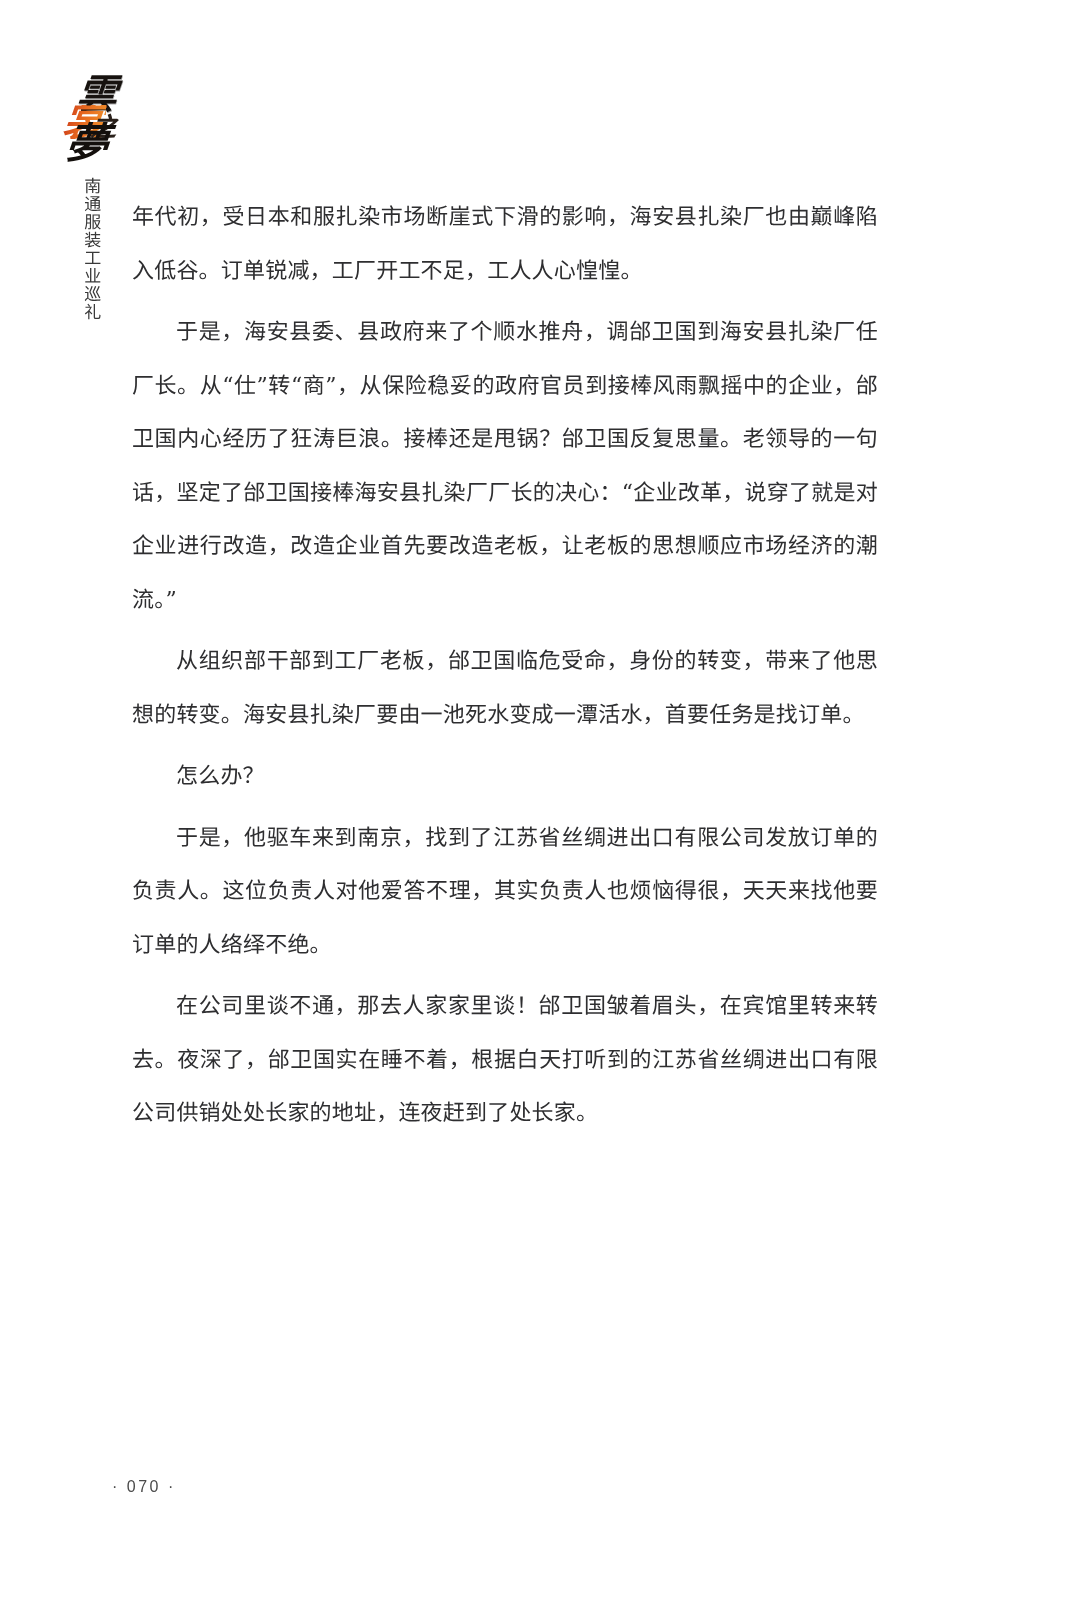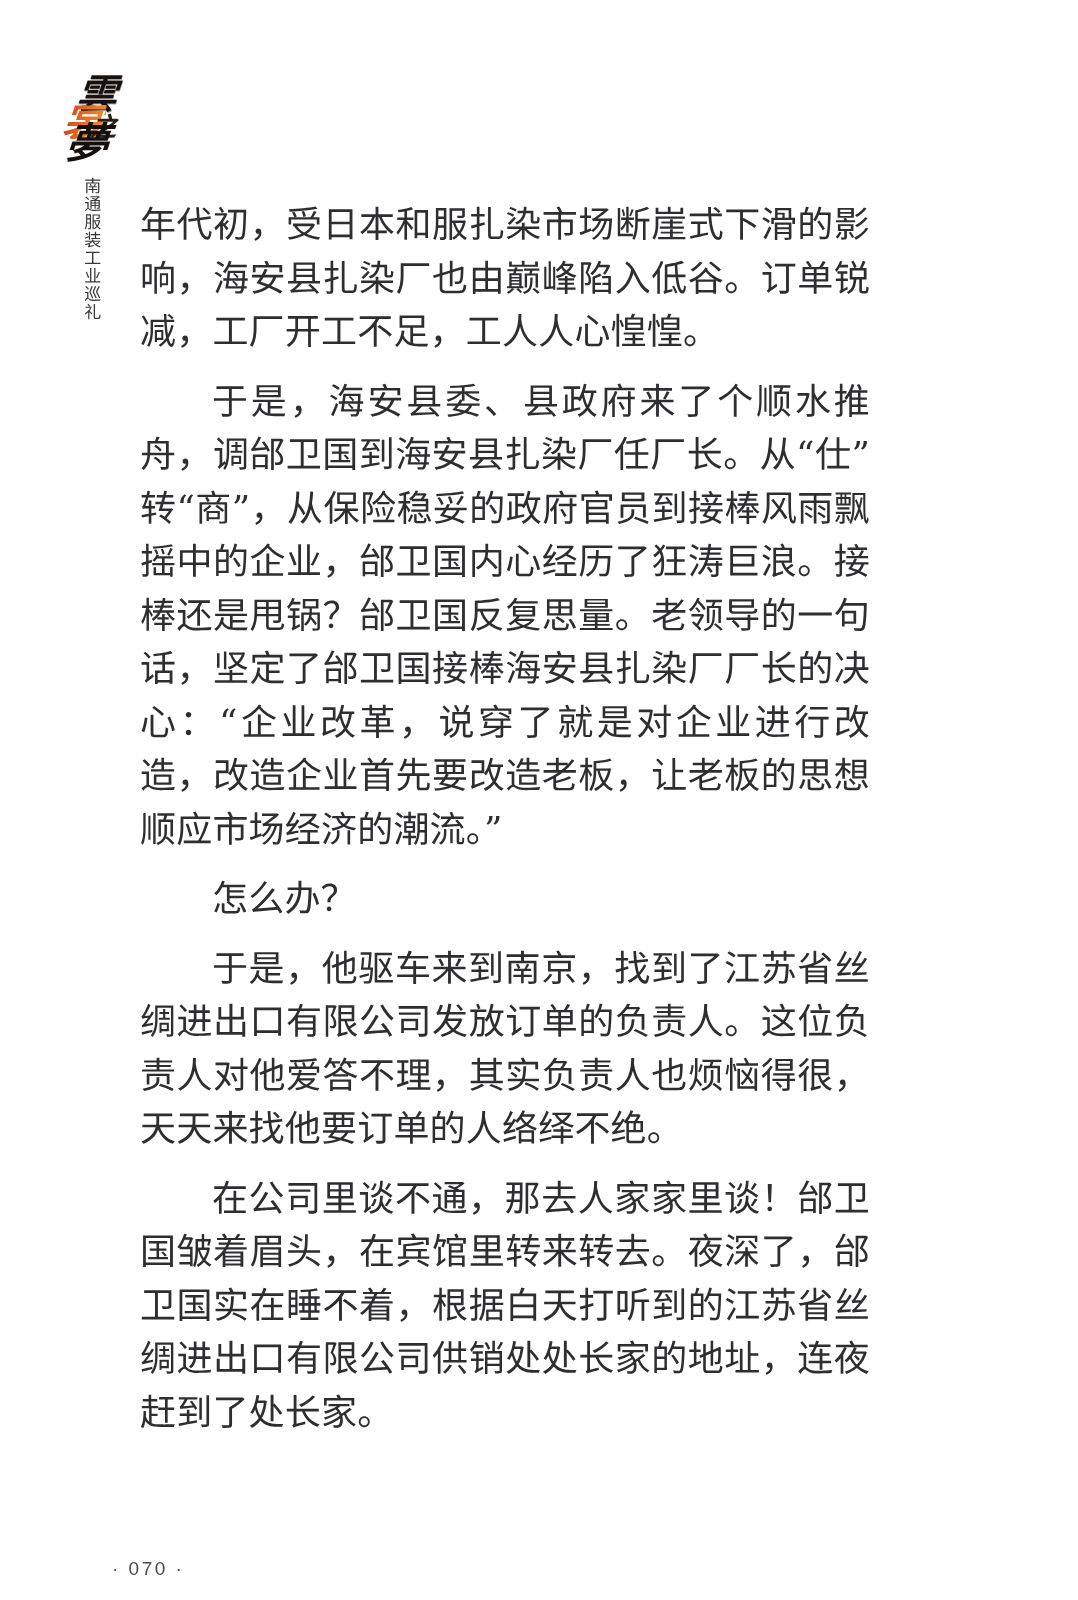--- a/index.html
+++ b/index.html
@@ -93,39 +93,39 @@
 
   
   .body-col {
     position: absolute;
     left: 124px;
     top: 182px;
     width: 762px;
   }
 
   .para {
-    margin: 16px;
-    font-size: 36px;
+    margin: 8px;
+    font-size: 22px;
     line-height: 53.5px;
     text-align: justify;
     text-justify: inter-ideograph;
     text-indent: 2em;
     color: #2e2e30;
     letter-spacing: 0.2px;
     font-family: "DejaVu Serif", "Liberation Serif", serif;
   }
   .para.no-indent { text-indent: 0; }
 
   
   .folio {
     position: absolute;
     left: 112px;
-    top: 1558px;
+    top: 1478px;
     font-family: "Liberation Sans", "DejaVu Sans", sans-serif;
-    font-size: 19px;
+    font-size: 16px;
     letter-spacing: 2.5px;
     color: #4a4a4a;
   }
 </style>
 </head>
 <body>
 
 <div class="page">
 
   <div class="sidemark">
@@ -134,20 +134,21 @@
       <span class="calli-2">裳</span>
       <span class="calli-3">之</span>
       <span class="calli-4">夢</span>
     </div>
     <div class="brand-sub">南通服装工业巡礼</div>
   </div>
 
   <div class="body-col">
     <p class="para no-indent">年代初，受日本和服扎染市场断崖式下滑的影响，海安县扎染厂也由巅峰陷入低谷。订单锐减，工厂开工不足，工人人心惶惶。</p>
     <p class="para">于是，海安县委、县政府来了个顺水推舟，调邰卫国到海安县扎染厂任厂长。从“仕”转“商”，从保险稳妥的政府官员到接棒风雨飘摇中的企业，邰卫国内心经历了狂涛巨浪。接棒还是甩锅？邰卫国反复思量。老领导的一句话，坚定了邰卫国接棒海安县扎染厂厂长的决心：“企业改革，说穿了就是对企业进行改造，改造企业首先要改造老板，让老板的思想顺应市场经济的潮流。”</p>
+    <p class="para">从组织部干部到工厂老板，邰卫国临危受命，身份的转变，带来了他思想的转变。海安县扎染厂要由一池死水变成一潭活水，首要任务是找订单。</p>
     <p class="para">怎么办？</p>
     <p class="para">于是，他驱车来到南京，找到了江苏省丝绸进出口有限公司发放订单的负责人。这位负责人对他爱答不理，其实负责人也烦恼得很，天天来找他要订单的人络绎不绝。</p>
     <p class="para">在公司里谈不通，那去人家家里谈！邰卫国皱着眉头，在宾馆里转来转去。夜深了，邰卫国实在睡不着，根据白天打听到的江苏省丝绸进出口有限公司供销处处长家的地址，连夜赶到了处长家。</p>
 
   </div>
 
   <div class="folio">· 070 ·</div>
 
 </div>
 

